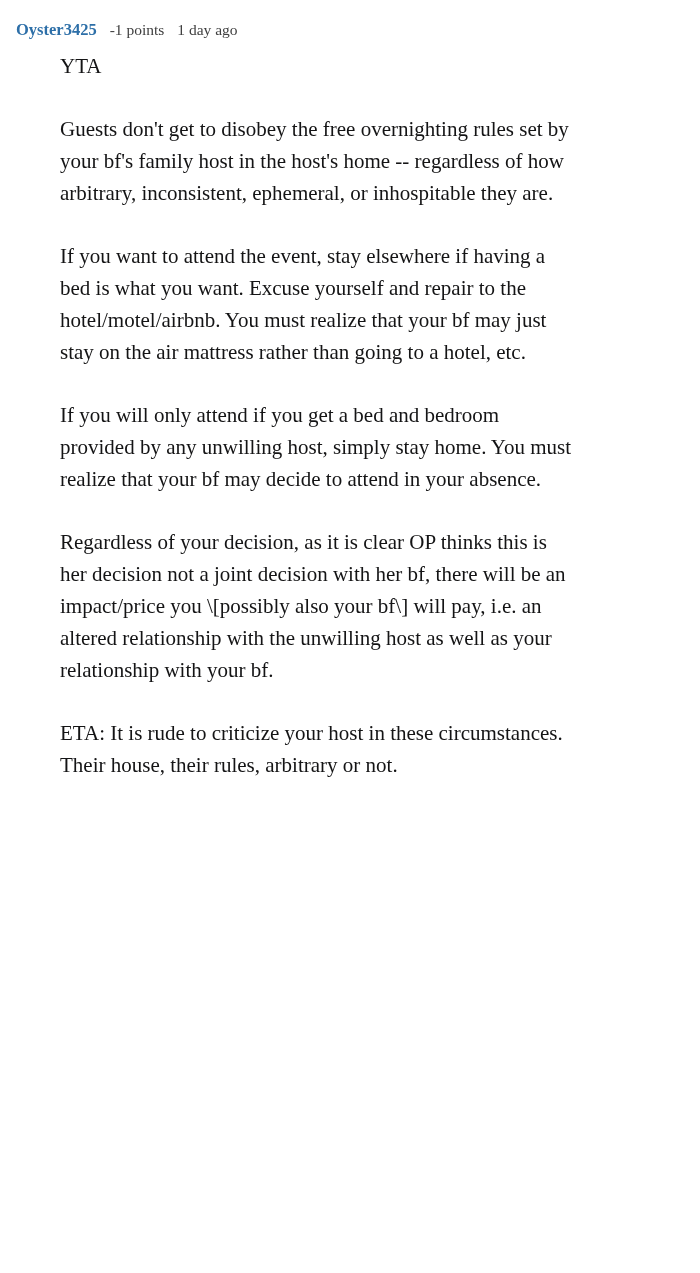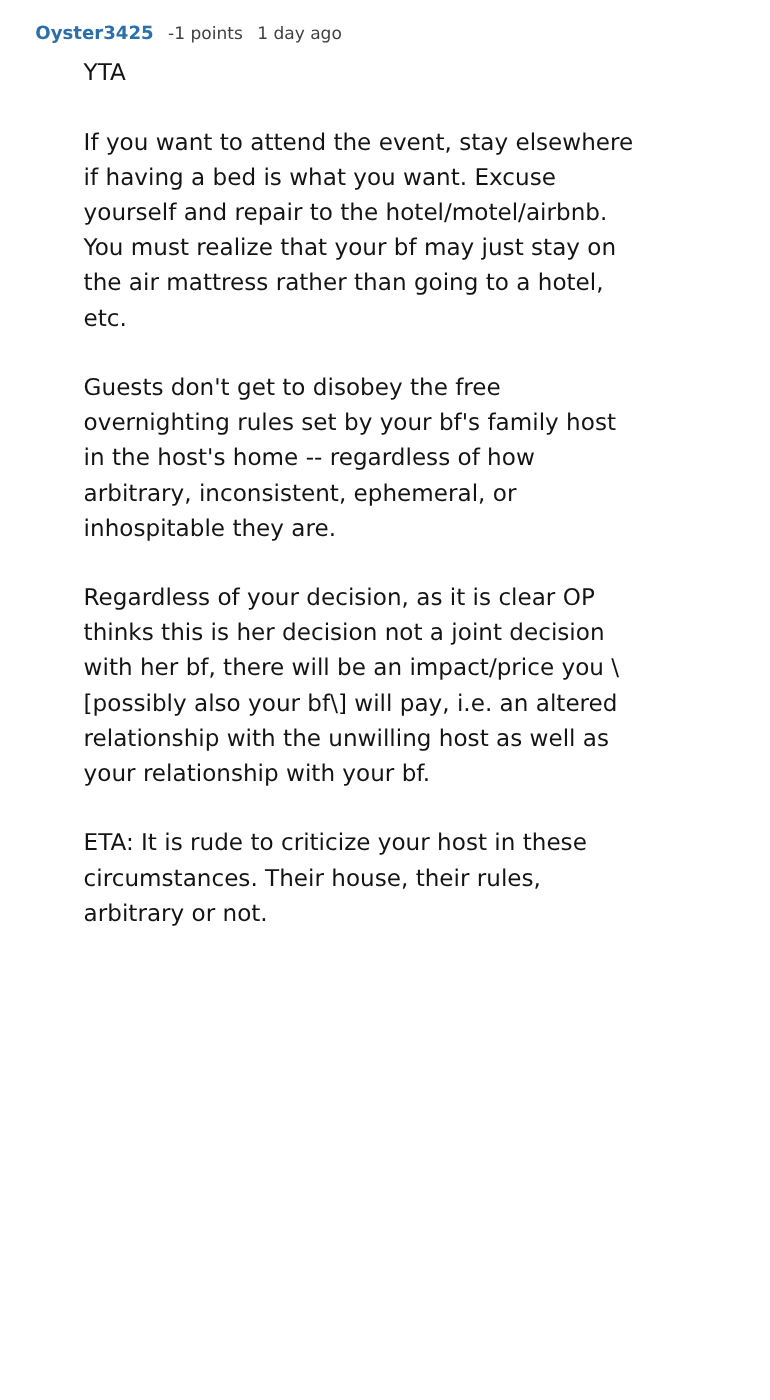--- a/index.html
+++ b/index.html
@@ -10,21 +10,22 @@
   body {
     width: 700px;
     min-height: 1273px;
     font-family: "DejaVu Sans", sans-serif;
     color: #1a1a1b;
     -webkit-font-smoothing: antialiased;
   }
   .comment {
     box-sizing: border-box;
     width: 600px;
-    padding: 20px 22px 0 32px;
+    padding: 20px 22px 0 16px;
+    font-family: Liberation Serif, serif;
   }
   .comment-meta {
     display: flex;
     align-items: baseline;
     gap: 0;
     margin-bottom: 10px;
     font-size: 16px;
     line-height: 20px;
   }
   .author {
@@ -65,19 +66,20 @@
   <div class="comment-meta">
     <a class="author" href="#">Oyster3425</a>
     <span class="meta-sep"></span>
     <span class="points">-1 points</span>
     <span class="meta-sep"></span>
     <span class="timestamp">1 day ago</span>
   </div>
 
   <div class="comment-body">
     <p class="first">YTA</p>
+    <p>Guests don't get to disobey the free overnighting rules set by your bf's family host in the host's home -- regardless of how arbitrary, inconsistent, ephemeral, or inhospitable they are.</p>
     <p>If you want to attend the event, stay elsewhere if having a bed is what you want. Excuse yourself and repair to the hotel/motel/airbnb. You must realize that your bf may just stay on the air mattress rather than going to a hotel, etc.</p>
-    <p>Guests don't get to disobey the free overnighting rules set by your bf's family host in the host's home -- regardless of how arbitrary, inconsistent, ephemeral, or inhospitable they are.</p>
+    <p>If you will only attend if you get a bed and bedroom provided by any unwilling host, simply stay home. You must realize that your bf may decide to attend in your absence.</p>
     <p>Regardless of your decision, as it is clear OP thinks this is her decision not a joint decision with her bf, there will be an impact/price you \[possibly also your bf\] will pay, i.e. an altered relationship with the unwilling host as well as your relationship with your bf.</p>
     <p>ETA: It is rude to criticize your host in these circumstances. Their house, their rules, arbitrary or not.</p>
   </div>
 
 </div>
 
 </body></html>

